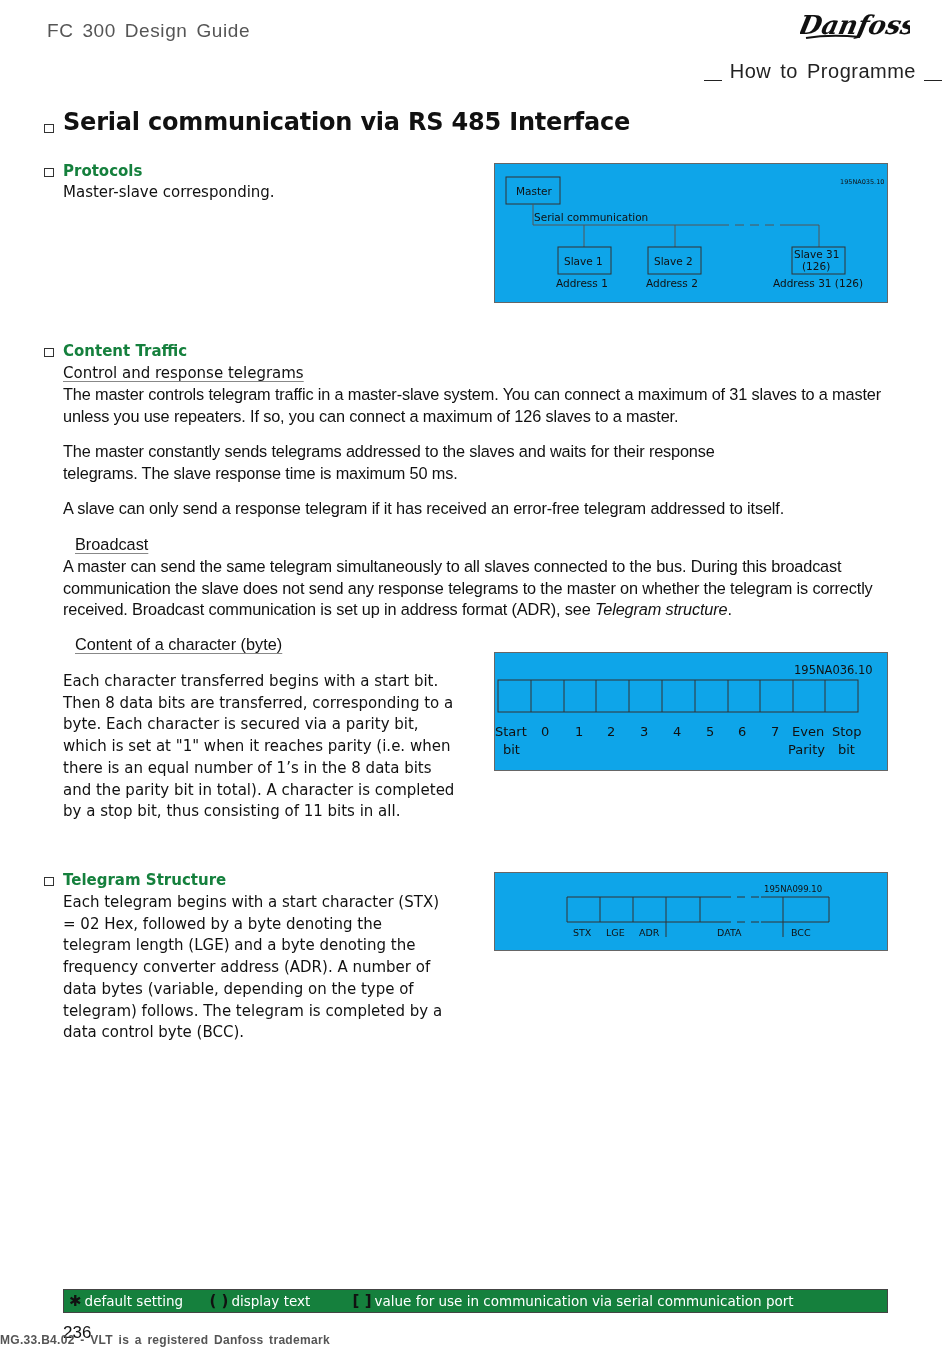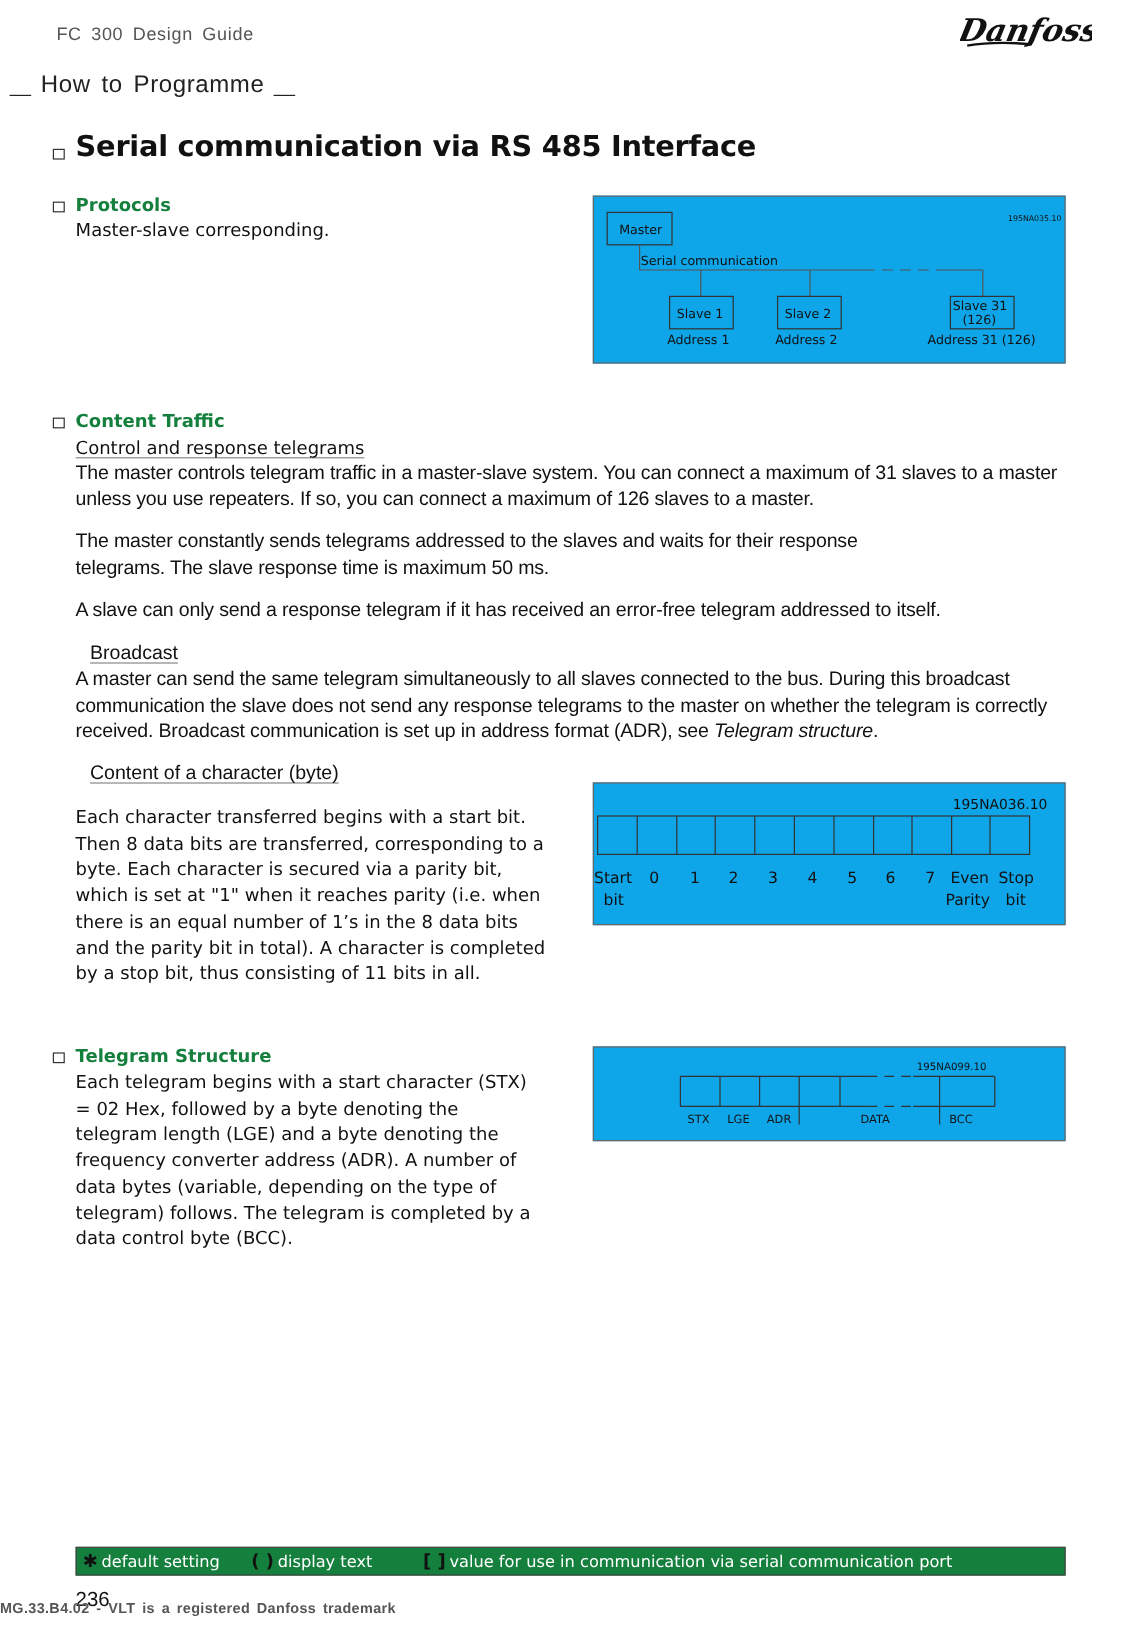--- a/index.html
+++ b/index.html
@@ -1,22 +1,22 @@
 <!DOCTYPE html>
 <html><head>
 <meta charset="utf-8">
 <style>
   * { box-sizing: border-box; margin: 0; padding: 0; }
   html, body { width: 950px; height: 1360px; background: #ffffff; overflow: hidden; }
   body { position: relative; font-family: "DejaVu Sans", sans-serif; color: #111; }
   .abs { position: absolute; }
 
-  .doc-title { left: 47px; top: 20px; font-family: "Liberation Sans", sans-serif; font-size: 15px; color: #555; letter-spacing: 0.6px; word-spacing: 3px; }
+  .doc-title { left: 47px; top: 20px; font-family: "Liberation Sans", sans-serif; font-size: 19px; color: #555; letter-spacing: 0.6px; word-spacing: 3px; }
   .logo { left: 800px; top: 4px; width: 110px; height: 40px; }
-  .chapter { left: 0; width: 950px; top: 60px; text-align: left; font-family: "Liberation Sans", sans-serif; font-size: 20px; color: #222; letter-spacing: 0.5px; word-spacing: 3px; }
+  .chapter { left: 0; width: 950px; top: 60px; text-align: right; font-family: "Liberation Sans", sans-serif; font-size: 20px; color: #222; letter-spacing: 0.5px; word-spacing: 3px; }
   .chapter .dash { display: inline-block; width: 18px; height: 1.5px; background: #222; vertical-align: -3px; margin: 0 8px; }
 
   .sq { position: absolute; width: 10px; height: 9px; border: 1.3px solid #333; background: #fff; }
 
   .h1 { left: 63px; top: 108px; font-family: "DejaVu Sans", sans-serif; font-weight: bold; font-size: 24px; color: #111; letter-spacing: -0.2px; }
   .h2 { font-weight: bold; font-size: 15px; color: #15803d; }
   .body { font-size: 15px; line-height: 21.7px; color: #111; }
   .narrow { font-family: "Liberation Sans", sans-serif; font-size: 16.3px; line-height: 21.7px; letter-spacing: -0.15px; }
   .ul { text-decoration: underline; text-decoration-color: #888; text-underline-offset: 3px; }
   .ul-narrow { font-family: Liberation Sans, sans-serif; font-size: 16.3px; margin-left: 12px; }

